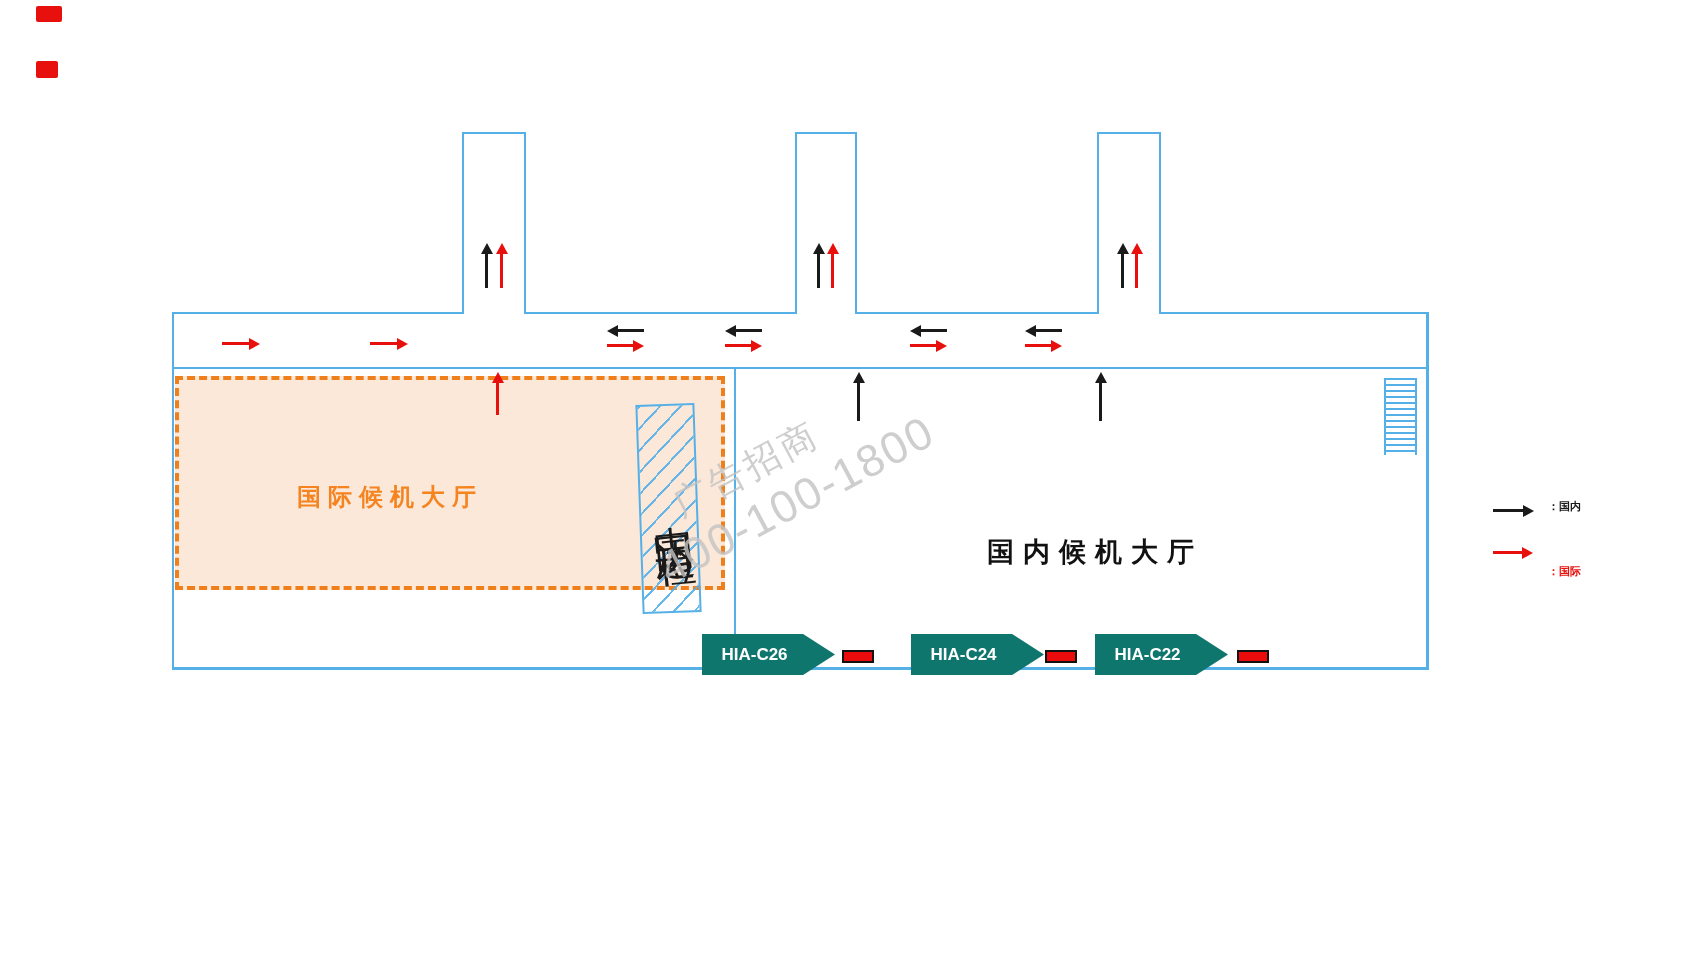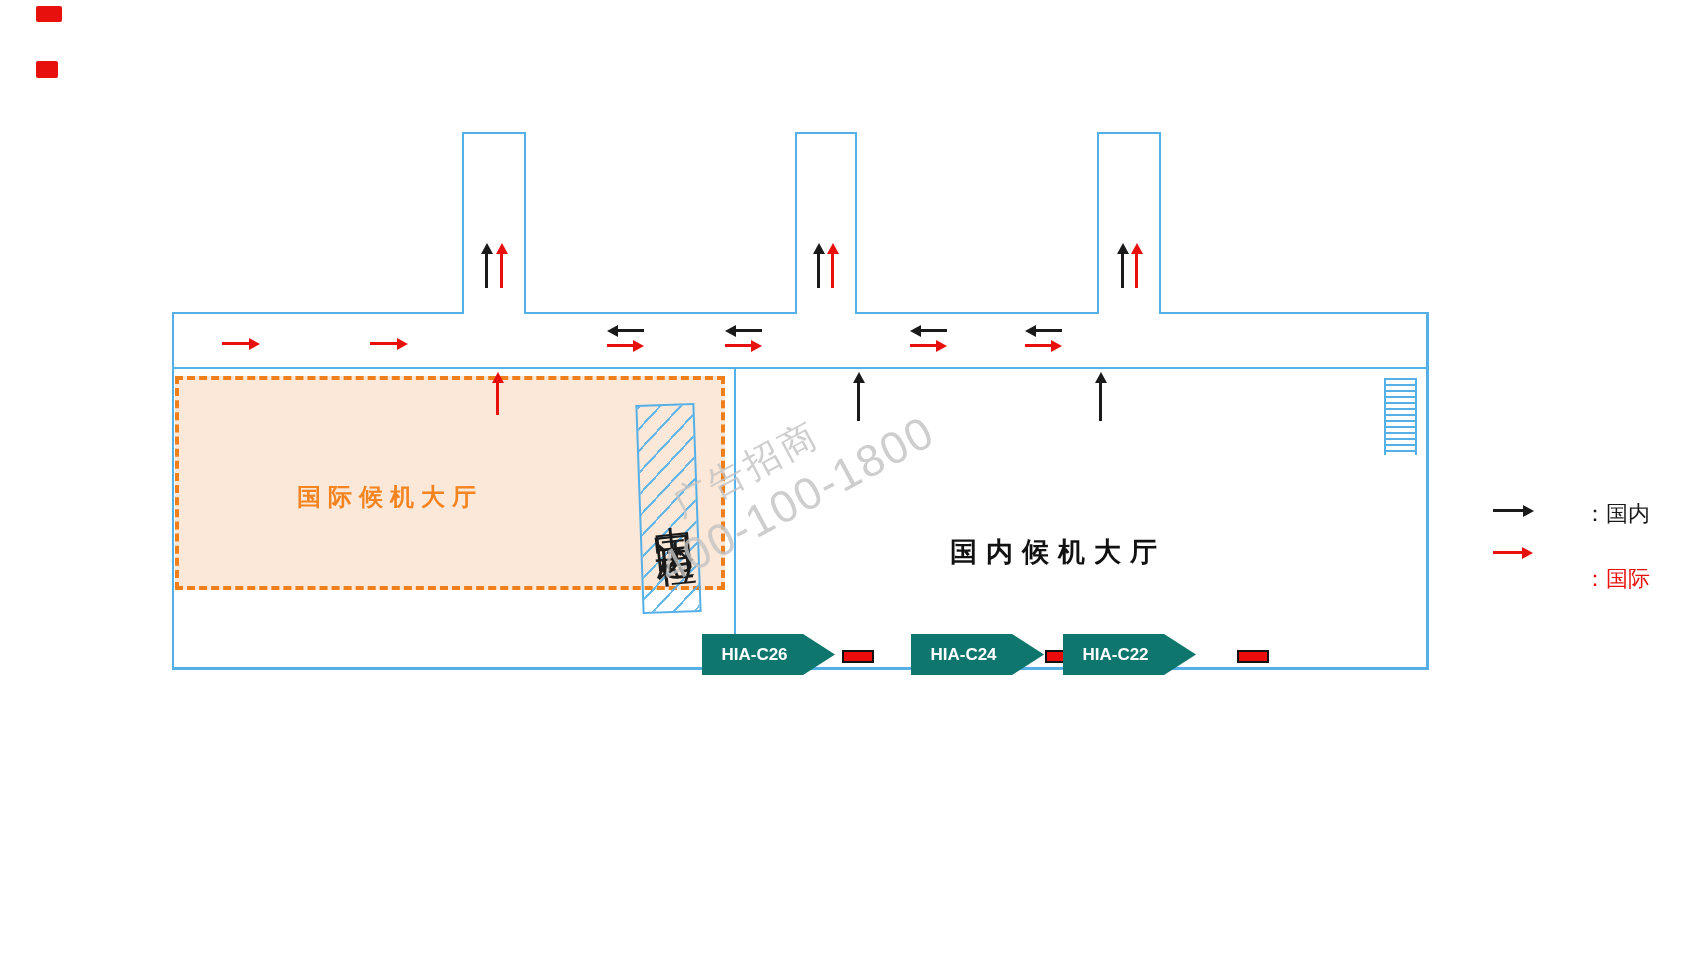--- a/index.html
+++ b/index.html
@@ -19,21 +19,21 @@
   .au::before{content:"";position:absolute;top:-10px;left:50%;transform:translateX(-50%);
     border-bottom:11px solid currentColor;border-left:6px solid transparent;border-right:6px solid transparent;}
   .k{color:#1a1a1a;}
   .r{color:#e8100c;}
 
   
   .intl-zone{position:absolute;left:175px;top:376px;width:550px;height:214px;box-sizing:border-box;
     background:#fbe8d8;border:4px dashed #ef7f1a;}
   .intl-label{position:absolute;left:250px;top:481px;width:280px;text-align:center;
     font-size:24px;font-weight:bold;letter-spacing:7px;color:#f5831f;}
-  .dom-label{position:absolute;left:950px;top:534px;width:290px;
+  .dom-label{position:absolute;left:950px;top:534px;width:290px;text-align:center;
     font-size:27px;font-weight:bold;letter-spacing:9px;color:#111;}
 
   
   .border-check{position:absolute;left:639px;top:404px;width:59px;height:209px;box-sizing:border-box;
     border:2px solid #56b0e8;transform:rotate(-2deg);
     background:repeating-linear-gradient(135deg,rgba(86,176,232,.9) 0 2px,transparent 2px 15px);
     display:flex;align-items:center;justify-content:center;}
   .border-check span{writing-mode:vertical-rl;font-family:"Liberation Serif",serif;
     font-size:40px;letter-spacing:7px;color:#1a1a1a;transform:rotate(-4deg);line-height:1;}
 
@@ -43,21 +43,21 @@
     display:flex;align-items:center;justify-content:center;padding-right:28px;box-sizing:border-box;
     color:#fff;font-size:17px;font-weight:bold;}
   .gate-dot{position:absolute;top:650px;width:32px;height:13px;background:#ea0c0c;border:2px solid #111;box-sizing:border-box;}
 
   
   .stairs{position:absolute;left:1384px;top:378px;width:33px;height:77px;box-sizing:border-box;
     border-left:2px solid #56b0e8;border-right:2px solid #56b0e8;
     background:repeating-linear-gradient(to bottom,#56b0e8 0 2px,transparent 2px 6px);}
 
   
-  .legend-label{position:absolute;font-size:22px;font-weight:normal;white-space:nowrap;margin-left:36px;}
+  .legend-label{position:absolute;font-size:11px;font-weight:bold;white-space:nowrap;}
 
   
   .watermark{position:absolute;left:630px;top:398px;width:310px;height:160px;
     display:flex;flex-direction:column;align-items:center;justify-content:center;
     transform:rotate(-28deg);color:#c3c3c3;opacity:.8;pointer-events:none;}
   .watermark .l1{font-size:36px;letter-spacing:4px;margin-left:-60px;}
   .watermark .l2{font-size:45px;letter-spacing:2px;}
 
   
   .red-mark{position:absolute;background:#e8100c;border-radius:2px;}
@@ -136,21 +136,21 @@
   <div class="gate" style="left:702px;">
     <span>HIA-C26</span>
   </div>
   <div class="gate-dot" style="left:842px;"></div>
 
   <div class="gate" style="left:911px;">
     <span>HIA-C24</span>
   </div>
   <div class="gate-dot" style="left:1045px;"></div>
 
-  <div class="gate" style="left:1063px;">
+  <div class="gate" style="left:1095px;">
     <span>HIA-C22</span>
   </div>
   <div class="gate-dot" style="left:1237px;"></div>
 
   <div class="ar k" style="left:1493px;top:509px;width:31px;"></div>
   <div class="legend-label k" style="left:1548px;top:499px;">：国内</div>
   <div class="ar r" style="left:1493px;top:551px;width:30px;"></div>
   <div class="legend-label r" style="left:1548px;top:564px;">：国际</div>
 
   <div class="watermark">

